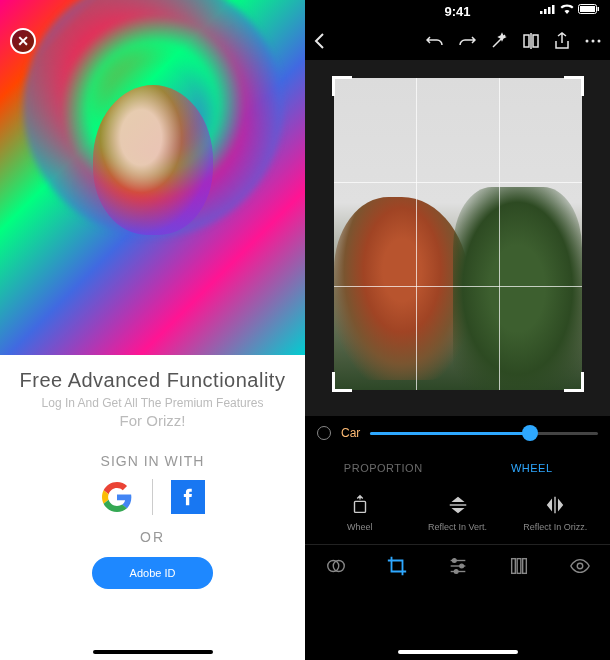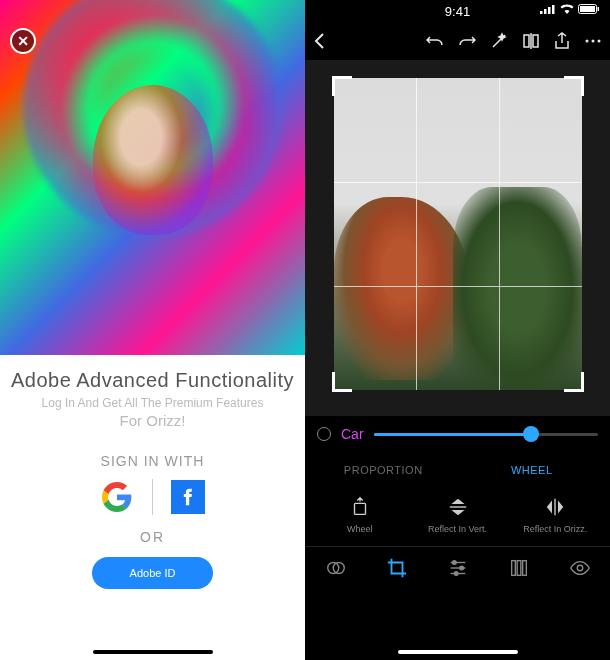--- a/index.html
+++ b/index.html
@@ -162,21 +162,21 @@
       flex-direction: column;
       position: relative;
       color: #fff;
     }
     .status-bar {
       height: 22px;
       display: flex;
       align-items: center;
       justify-content: center;
       font-size: 13px;
-      font-weight: 400;
+      font-weight: 700;
       position: relative;
     }
     .status-icons {
       position: absolute;
       right: 10px;
       top: 4px;
       display: flex;
       gap: 4px;
       align-items: center;
     }
@@ -263,22 +263,22 @@
       gap: 10px;
       background: #000;
     }
     .radio-circle {
       width: 14px;
       height: 14px;
       border: 1.5px solid #888;
       border-radius: 50%;
     }
     .slider-label {
-      font-size: 14px;
-      color: #d946ef;
+      font-size: 12px;
+      color: #fdba74;
     }
     .slider-track {
       flex: 1;
       height: 3px;
       background: #444;
       position: relative;
       border-radius: 2px;
     }
     .slider-fill {
       position: absolute;
@@ -362,21 +362,21 @@
 
 <div class="left-panel">
   <div class="hero-image">
     <div class="hero-hair"></div>
     <div class="hero-face"></div>
     <div class="close-btn">
       <span>✕</span>
     </div>
   </div>
   <div class="promo-section">
-    <div class="promo-title">Adobe Advanced Functionality</div>
+    <div class="promo-title">Free Advanced Functionality</div>
     <div class="promo-sub">Log In And Get All The Premium Features</div>
     <div class="promo-free">For Orizz!</div>
     <div class="signin-with">SIGN IN WITH</div>
     <div class="social-row">
       <div class="google-icon" aria-label="Google">
         <svg width="30" height="30" viewBox="0 0 48 48">
           <path fill="#EA4335" d="M24 9.5c3.54 0 6.71 1.22 9.21 3.6l6.85-6.85C35.9 2.38 30.47 0 24 0 14.62 0 6.51 5.38 2.56 13.22l7.98 6.19C12.43 13.72 17.74 9.5 24 9.5z"></path>
           <path fill="#4285F4" d="M46.98 24.55c0-1.57-.15-3.09-.38-4.55H24v9.02h12.94c-.58 2.96-2.26 5.48-4.78 7.18l7.73 6c4.51-4.18 7.09-10.36 7.09-17.65z"></path>
           <path fill="#FBBC05" d="M10.53 28.59c-.48-1.45-.76-2.99-.76-4.59s.27-3.14.76-4.59l-7.98-6.19C.92 16.46 0 20.12 0 24c0 3.88.92 7.54 2.56 10.78l7.97-6.19z"></path>
           <path fill="#34A853" d="M24 48c6.48 0 11.93-2.13 15.89-5.81l-7.73-6c-2.15 1.45-4.92 2.3-8.16 2.3-6.26 0-11.57-4.22-13.47-9.91l-7.98 6.19C6.51 42.62 14.62 48 24 48z"></path>

